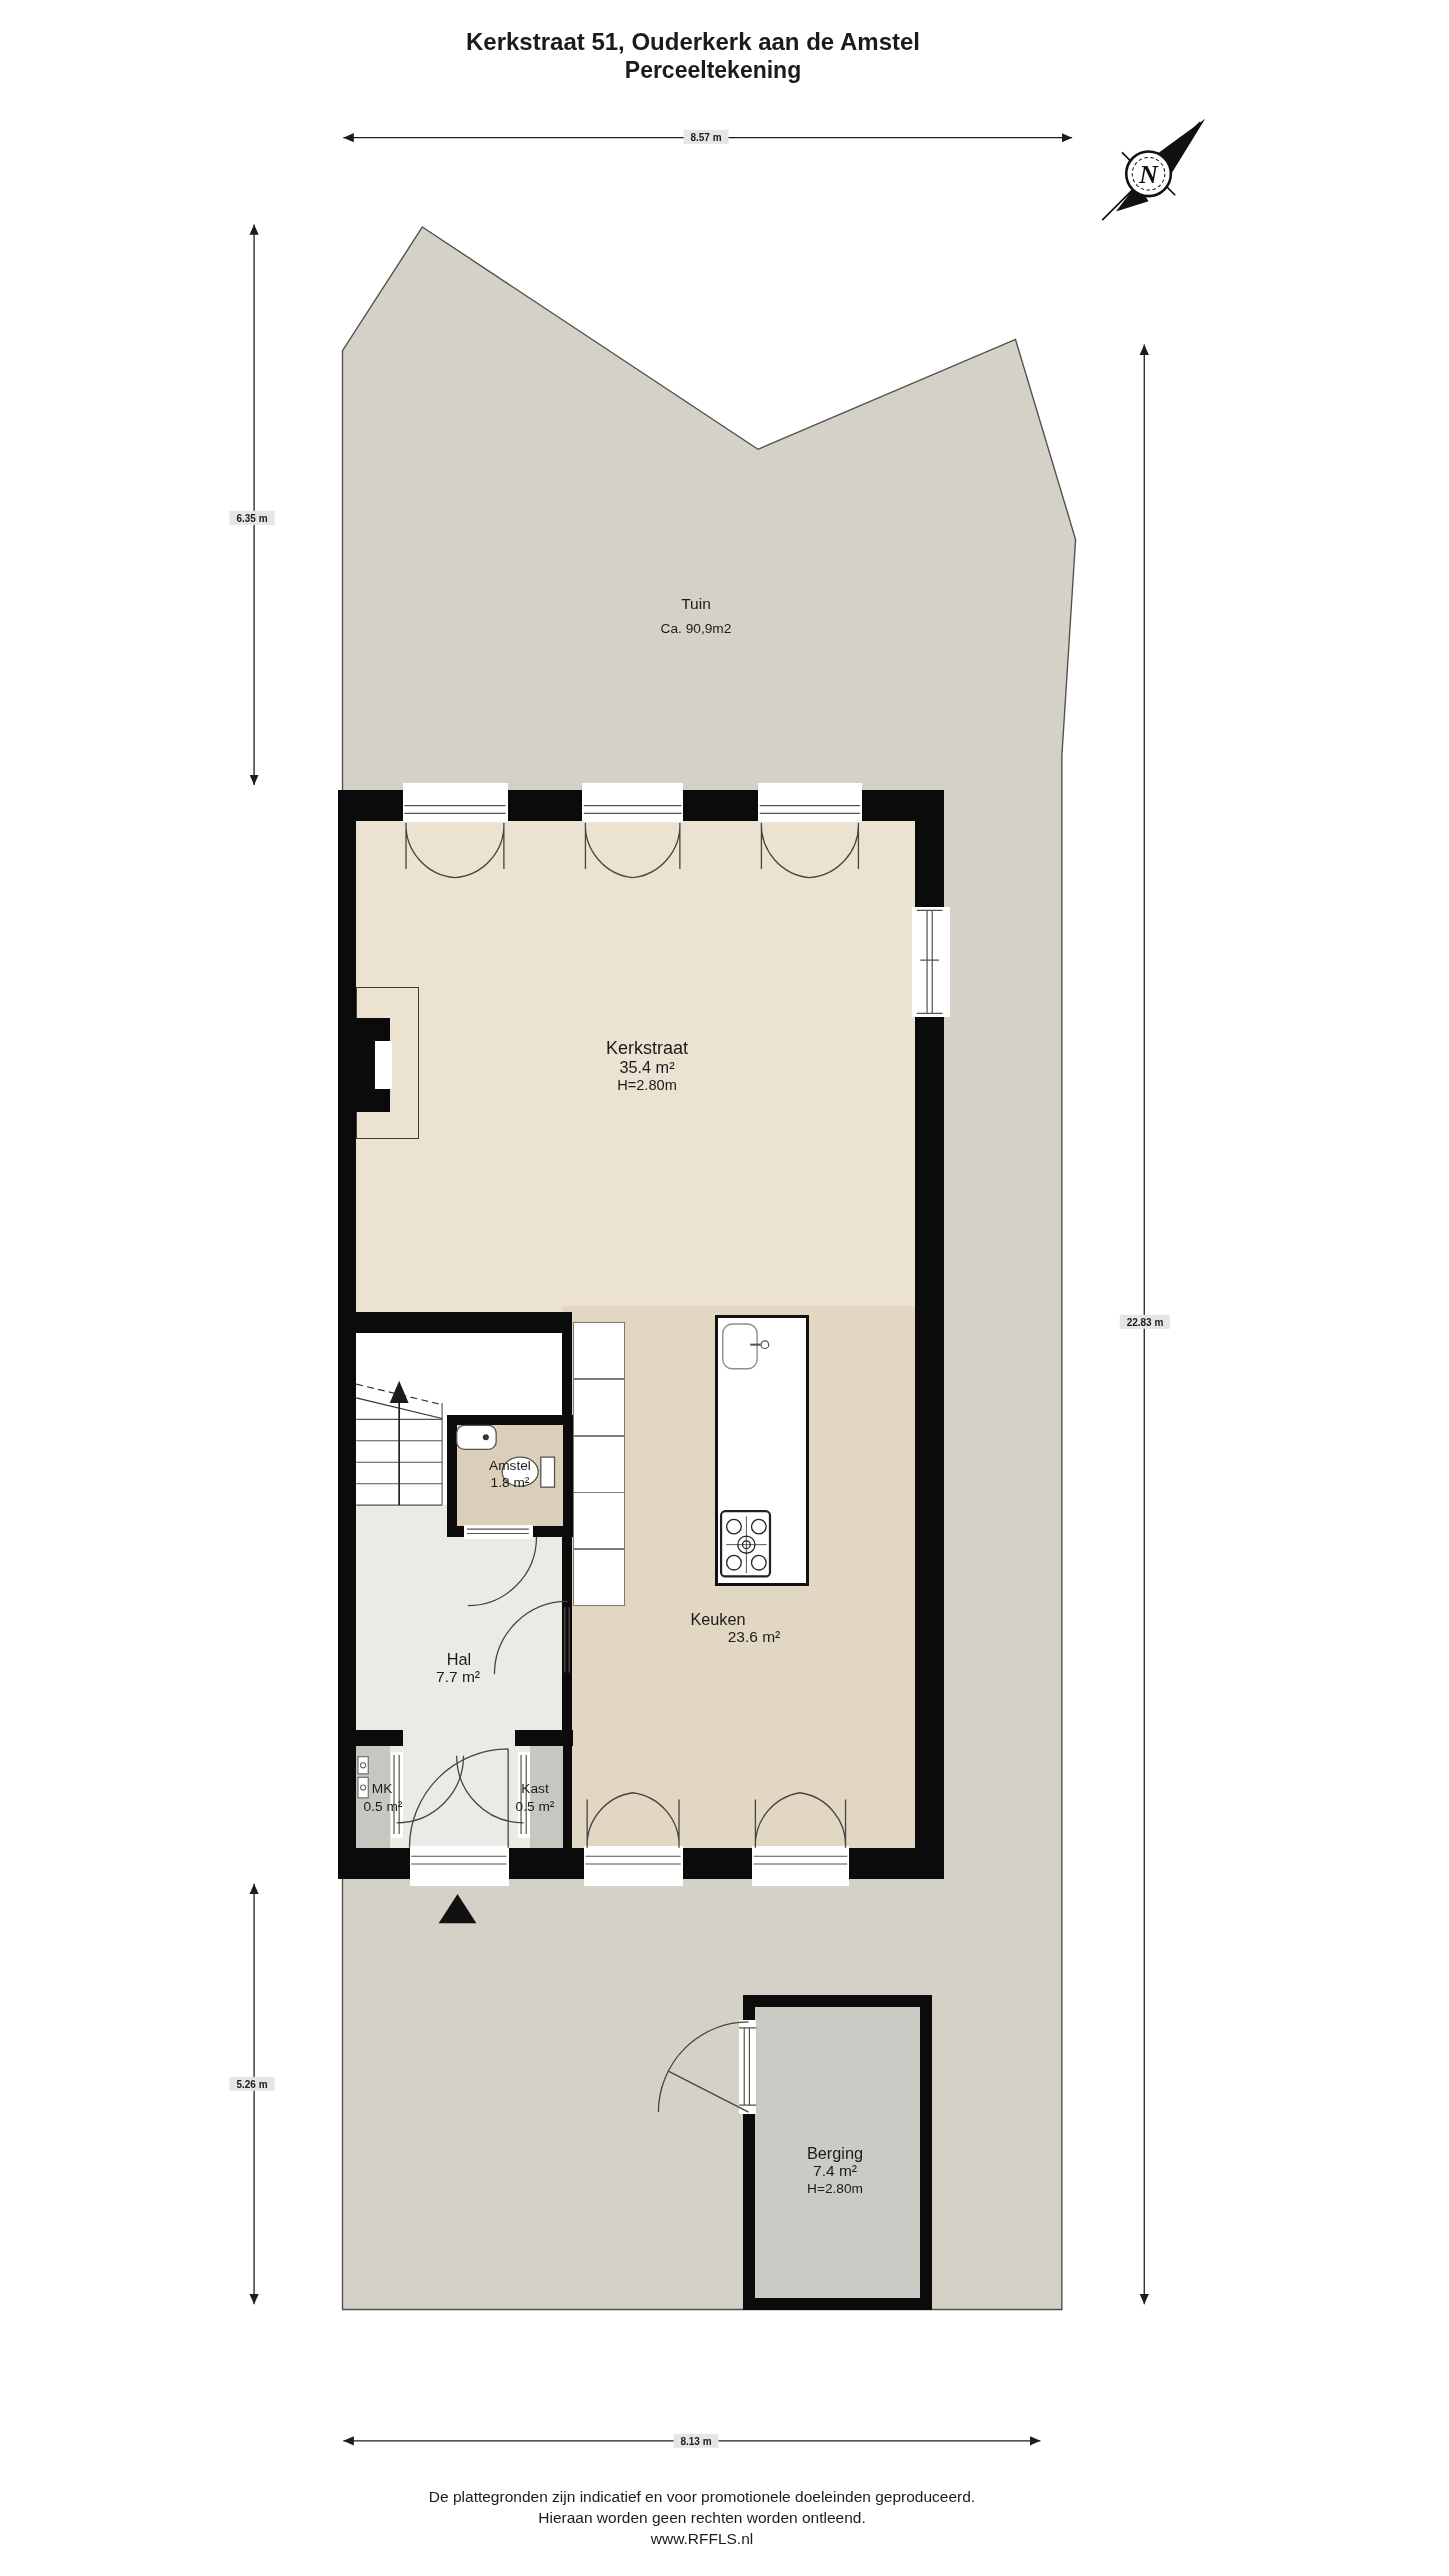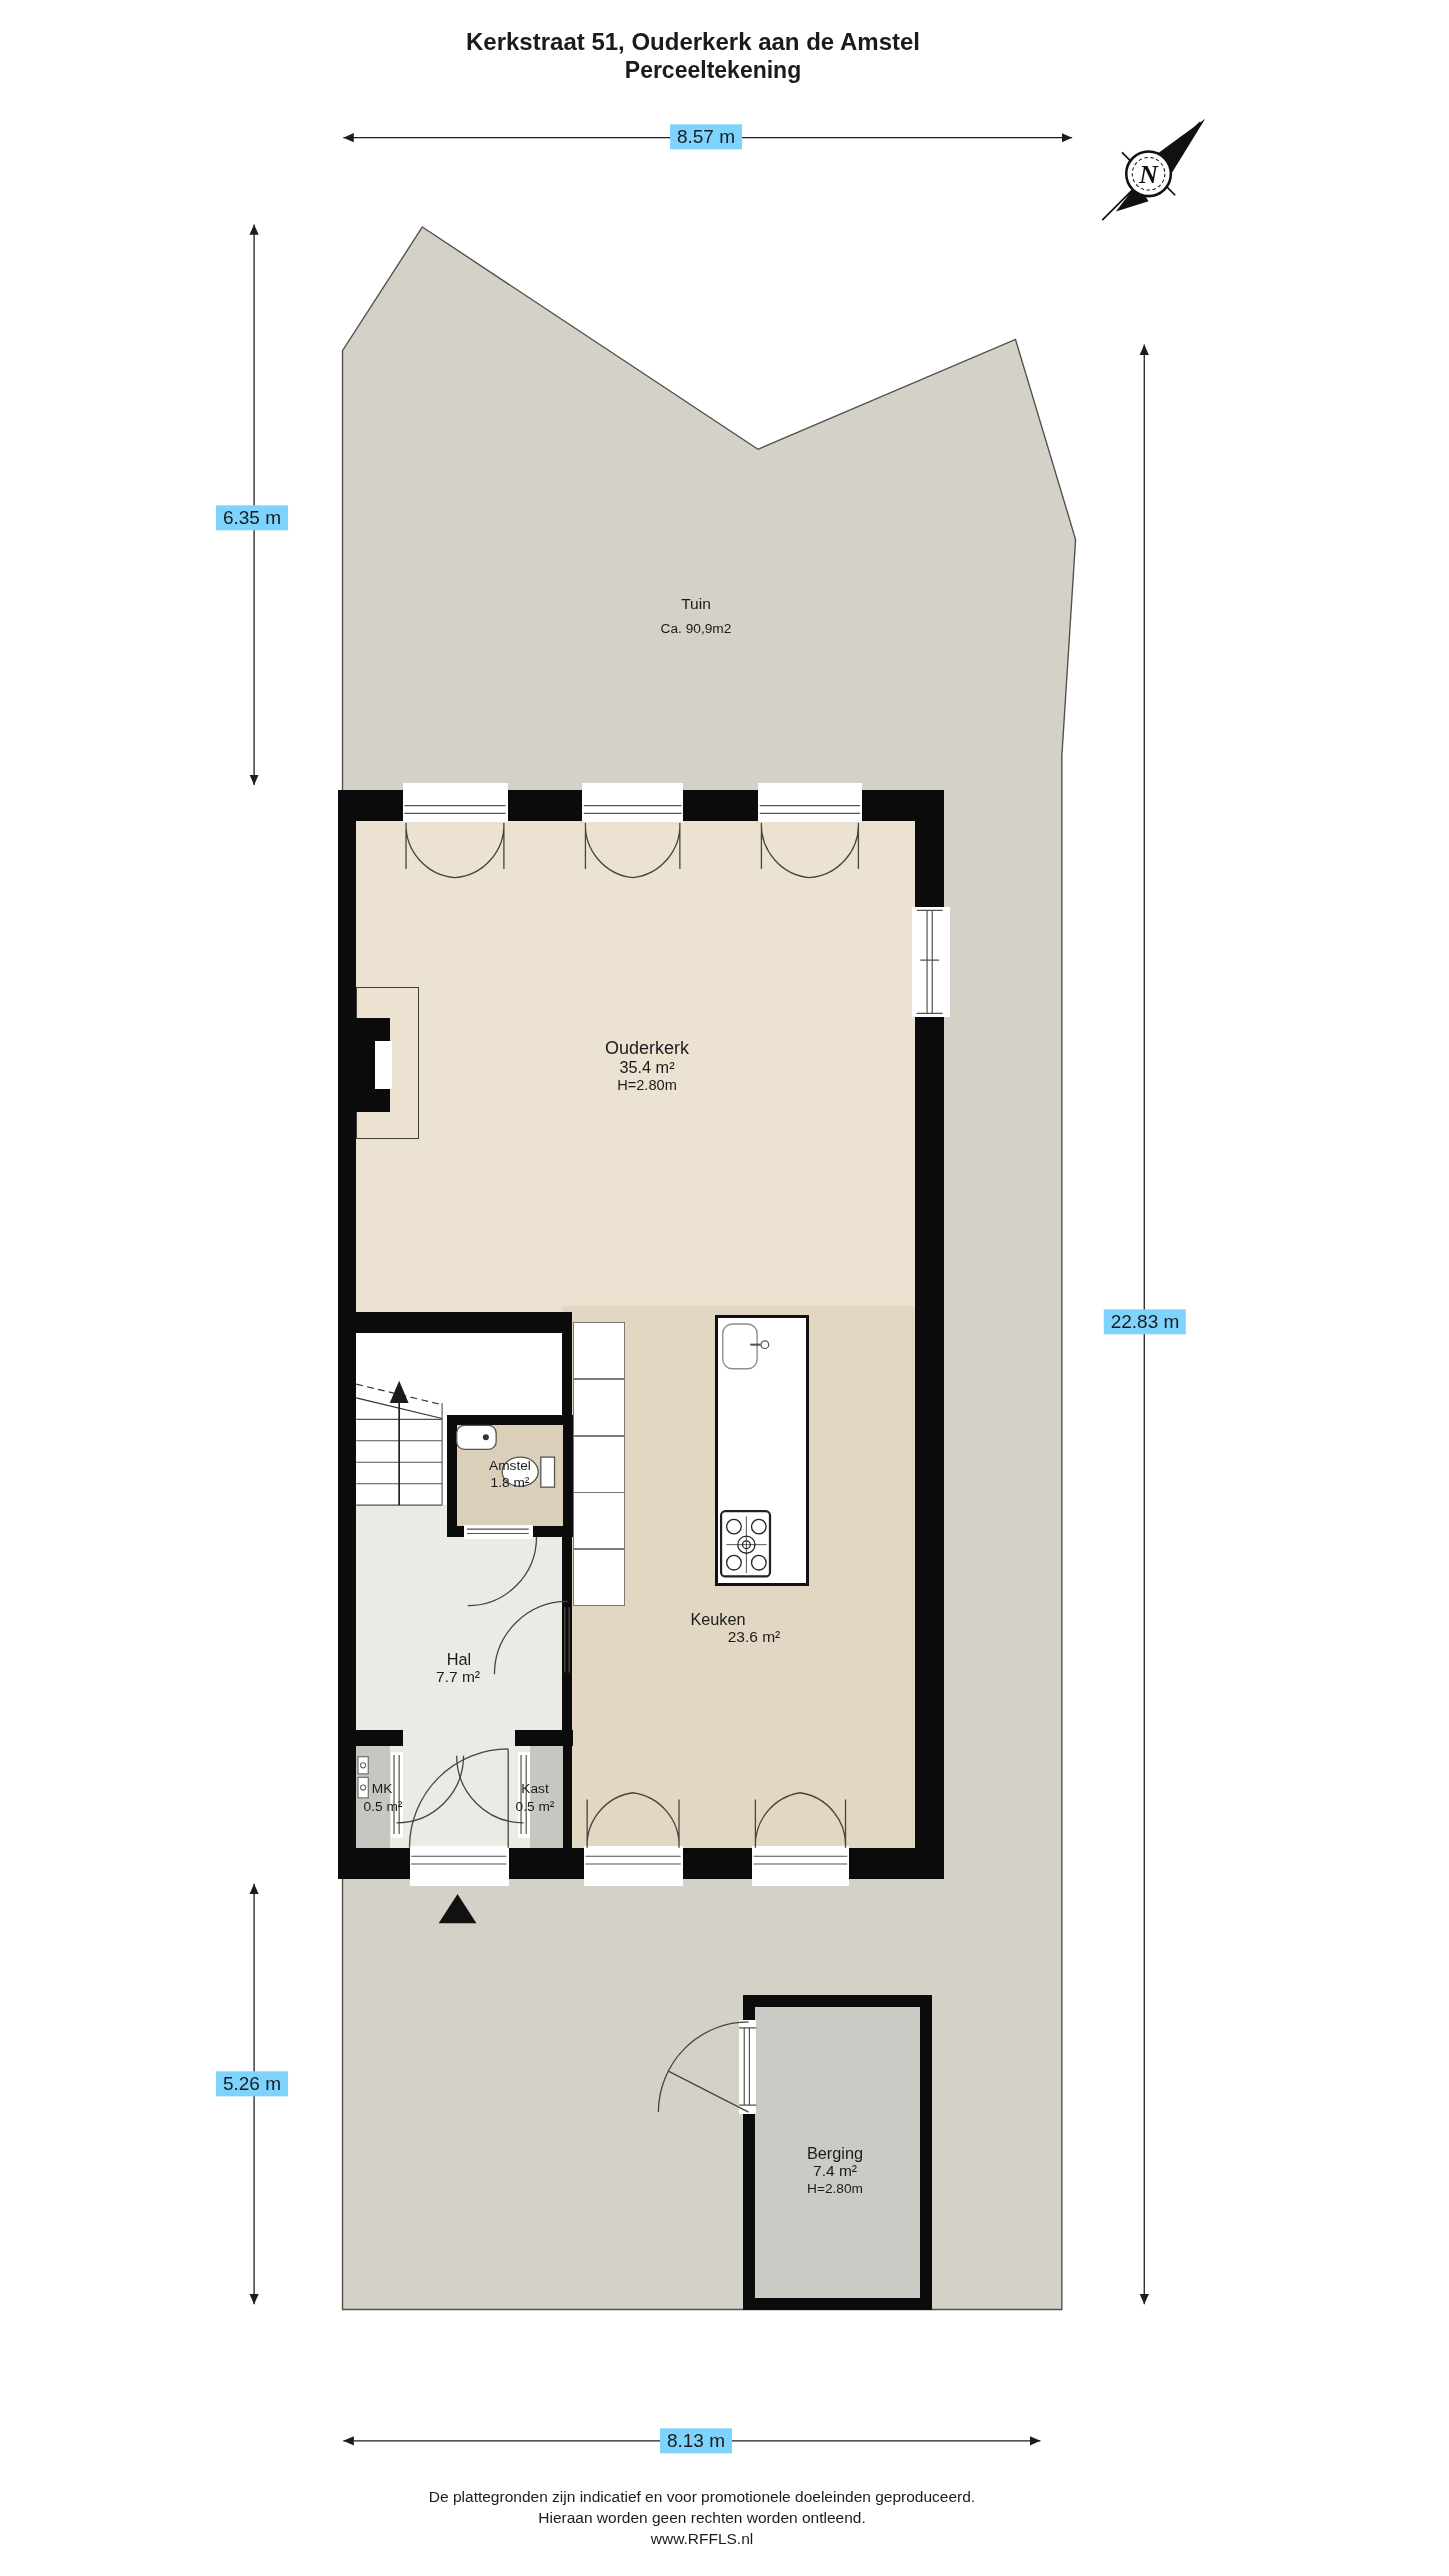--- a/index.html
+++ b/index.html
@@ -1,22 +1,22 @@
 <!DOCTYPE html>
 <html style="font-size:13.7px"><head>
 <meta charset="utf-8">
 <style>
   html,body{margin:0;padding:0;background:#ffffff;}
   #stage{position:relative;width:1449px;height:2576px;background:#ffffff;overflow:hidden;
          font-family:"Liberation Sans",sans-serif;color:#1b1b1b;}
   .abs{position:absolute;}
   .lbl{position:absolute;transform:translate(-50%,-50%);white-space:nowrap;text-align:center;
        color:#1b1b1b;line-height:1;z-index:6;}
-  .dim{position:absolute;transform:translate(-50%,-50%);white-space:nowrap;background:#7dd3fc;
-       padding:1.7px 6.9px;font-size:19px;z-index:6;}
+  .dim{position:absolute;transform:translate(-50%,-50%);white-space:nowrap;background:#e5e5e5;
+       padding:1.7px 6.9px;font-size:10px;z-index:6;font-weight:bold;}
   .ttl{position:absolute;transform:translateX(-50%);white-space:nowrap;font-weight:bold;z-index:6;}
   .ftr{position:absolute;transform:translateX(-50%);white-space:nowrap;font-size:15.5px;z-index:6;}
   svg.layer{position:absolute;left:0;top:0;z-index:0;}
   svg.overlay{position:absolute;left:0;top:0;z-index:5;pointer-events:none;}
   .wall{background:#0b0b0b;}
   .cabcell{position:absolute;background:#ffffff;border:1.7px solid #7a7a76;box-sizing:border-box;}
 </style>
 </head>
 <body>
 
@@ -174,21 +174,21 @@
 
   <div class="dim" style="left:706px;top:137px">8.57 m</div>
   <div class="dim" style="left:252px;top:518px">6.35 m</div>
   <div class="dim" style="left:1145px;top:1322px">22.83 m</div>
   <div class="dim" style="left:252px;top:2084px">5.26 m</div>
   <div class="dim" style="left:696px;top:2441px">8.13 m</div>
 
   <div class="lbl" style="left:696px;top:604px;font-size:15.5px">Tuin</div>
   <div class="lbl" style="left:696px;top:629px;font-size:13.7px">Ca. 90,9m2</div>
 
-  <div class="lbl" style="left:647px;top:1048px;font-size:18px">Ouderkerk</div>
+  <div class="lbl" style="left:647px;top:1048px;font-size:18px">Kerkstraat</div>
   <div class="lbl" style="left:647px;top:1067px;font-size:16.3px">35.4 m²</div>
   <div class="lbl" style="left:647px;top:1085px;font-size:14.6px">H=2.80m</div>
 
   <div class="lbl" style="left:718px;top:1619px;font-size:16.3px">Keuken</div>
   <div class="lbl" style="left:754px;top:1637px;font-size:15.5px">23.6 m²</div>
 
   <div class="lbl" style="left:510px;top:1466px;font-size:13.7px">Amstel</div>
   <div class="lbl" style="left:510px;top:1483px;font-size:13.7px">1.8 m²</div>
 
   <div class="lbl" style="left:459px;top:1659px;font-size:16.3px">Hal</div>

